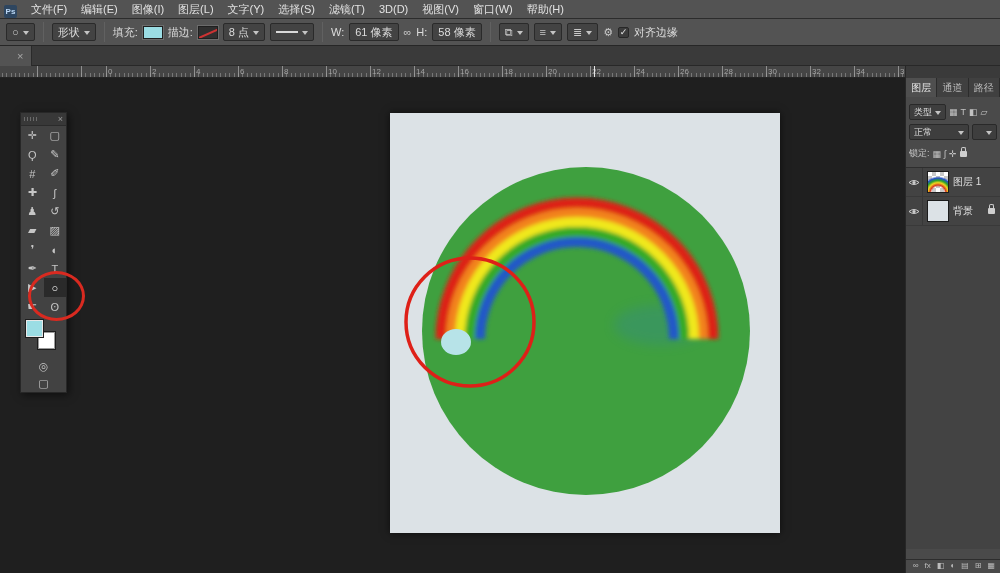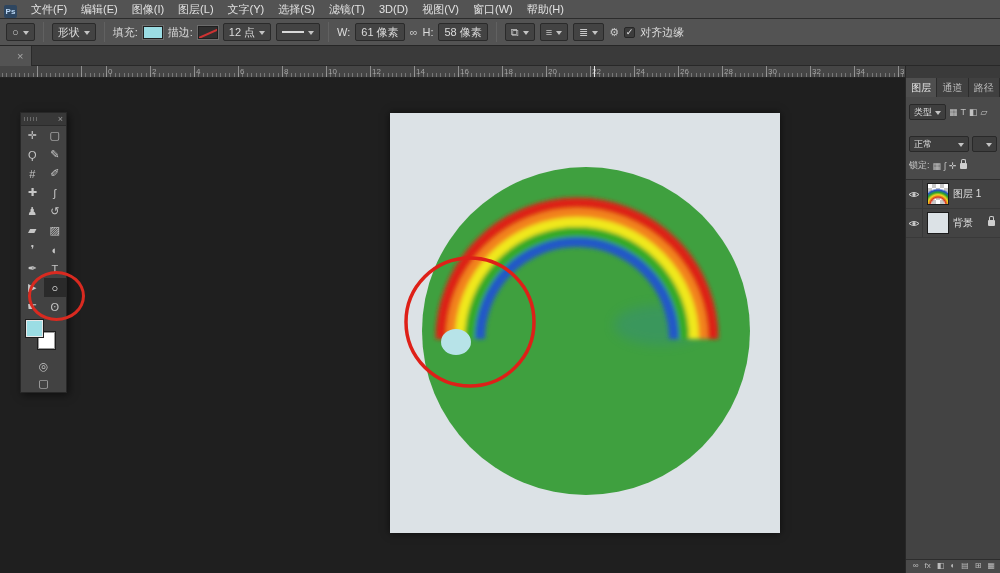--- a/index.html
+++ b/index.html
@@ -57,21 +57,21 @@
   .annot-toolbar{position:absolute;left:28px;top:193px;width:57px;height:50px;border:3px solid #d92a20;border-radius:50%;z-index:40}
 
   
   .right-panel{position:absolute;left:905px;top:66px;width:95px;height:507px;background:#4a4a4a;border-left:1px solid #272727;z-index:15;overflow:hidden;font-size:10px}
   .panel-top{height:12px;background:#3a3a3a}
   .panel-tabs{display:flex;height:19px;background:#3a3a3a}
   .ptab{width:32px;display:flex;align-items:center;justify-content:center;font-size:10px;color:#bdbdbd;background:#404040;border-right:1px solid #2c2c2c}
   .ptab.active{background:#4f4f4f;color:#e8e8e8}
   .p-row{display:flex;align-items:center;gap:3px;padding:0 3px}
   .filter-row{margin-top:6px;height:18px}
-  .blend-row{margin-top:14px;height:18px}
+  .blend-row{margin-top:2px;height:18px}
   .lock-row{margin-top:5px;height:15px;color:#c9c9c9;font-size:9px}
   .p-well{background:#3e3e3e;border:1px solid #292929;border-radius:2px;height:16px;display:flex;align-items:center;gap:3px;padding:0 4px;font-size:9px;color:#ddd;white-space:nowrap}
   .mini-icon{font-size:9px;color:#c2c2c2}
   .mini-lock{position:relative;width:7px;height:6px;background:#cfcfcf;border-radius:1px}
   .mini-lock::before{content:"";position:absolute;left:1px;top:-4px;width:3px;height:4px;border:1px solid #cfcfcf;border-bottom:none;border-radius:2px 2px 0 0}
   .layers-list{margin-top:6px;background:#434343;border-top:1px solid #2e2e2e;height:382px}
   .layer-row{display:flex;align-items:center;height:29px;border-bottom:1px solid #393939;gap:4px}
   .layer-row.selected{background:#6b7078}
   .eye-cell{width:17px;height:100%;display:flex;align-items:center;justify-content:center;border-right:1px solid #383838}
   .thumb{width:22px;height:22px;border:1px solid #1c1c1c;position:relative;overflow:hidden;flex:0 0 auto}
@@ -112,21 +112,21 @@
   <div class="well">
     <span>形状</span>
     <span class="caret"></span>
   </div>
   <div class="ob-sep"></div>
   <span>填充:</span>
   <div class="swatch fill"></div>
   <span>描边:</span>
   <div class="swatch stroke"></div>
   <div class="well">
-    <span>12 点</span>
+    <span>8 点</span>
     <span class="caret"></span>
   </div>
   <div class="well">
     <span class="line-preview"></span>
     <span class="caret"></span>
   </div>
   <div class="ob-sep"></div>
   <span>W:</span>
   <div class="well">
     <span>61 像素</span>

